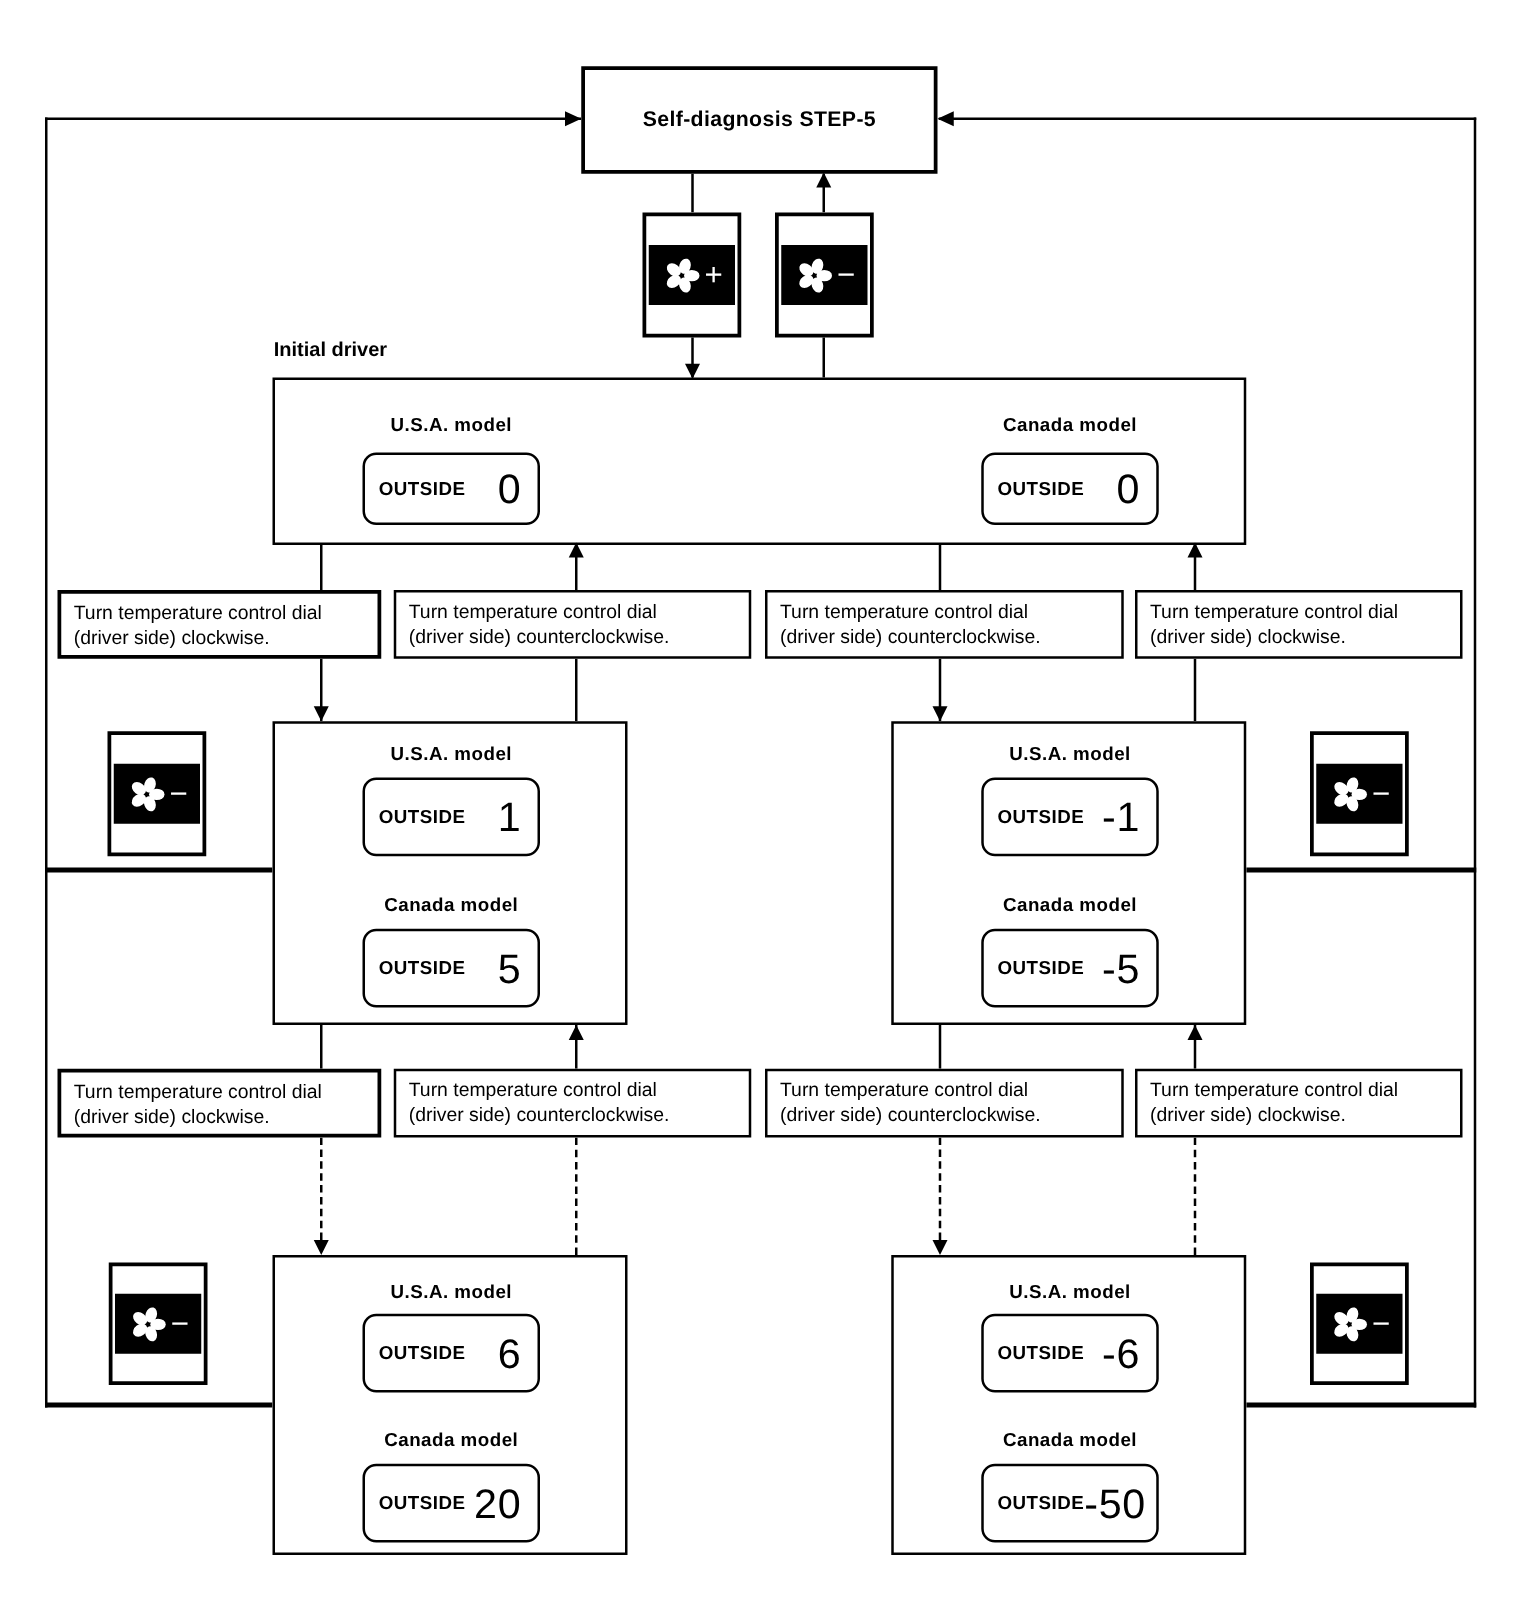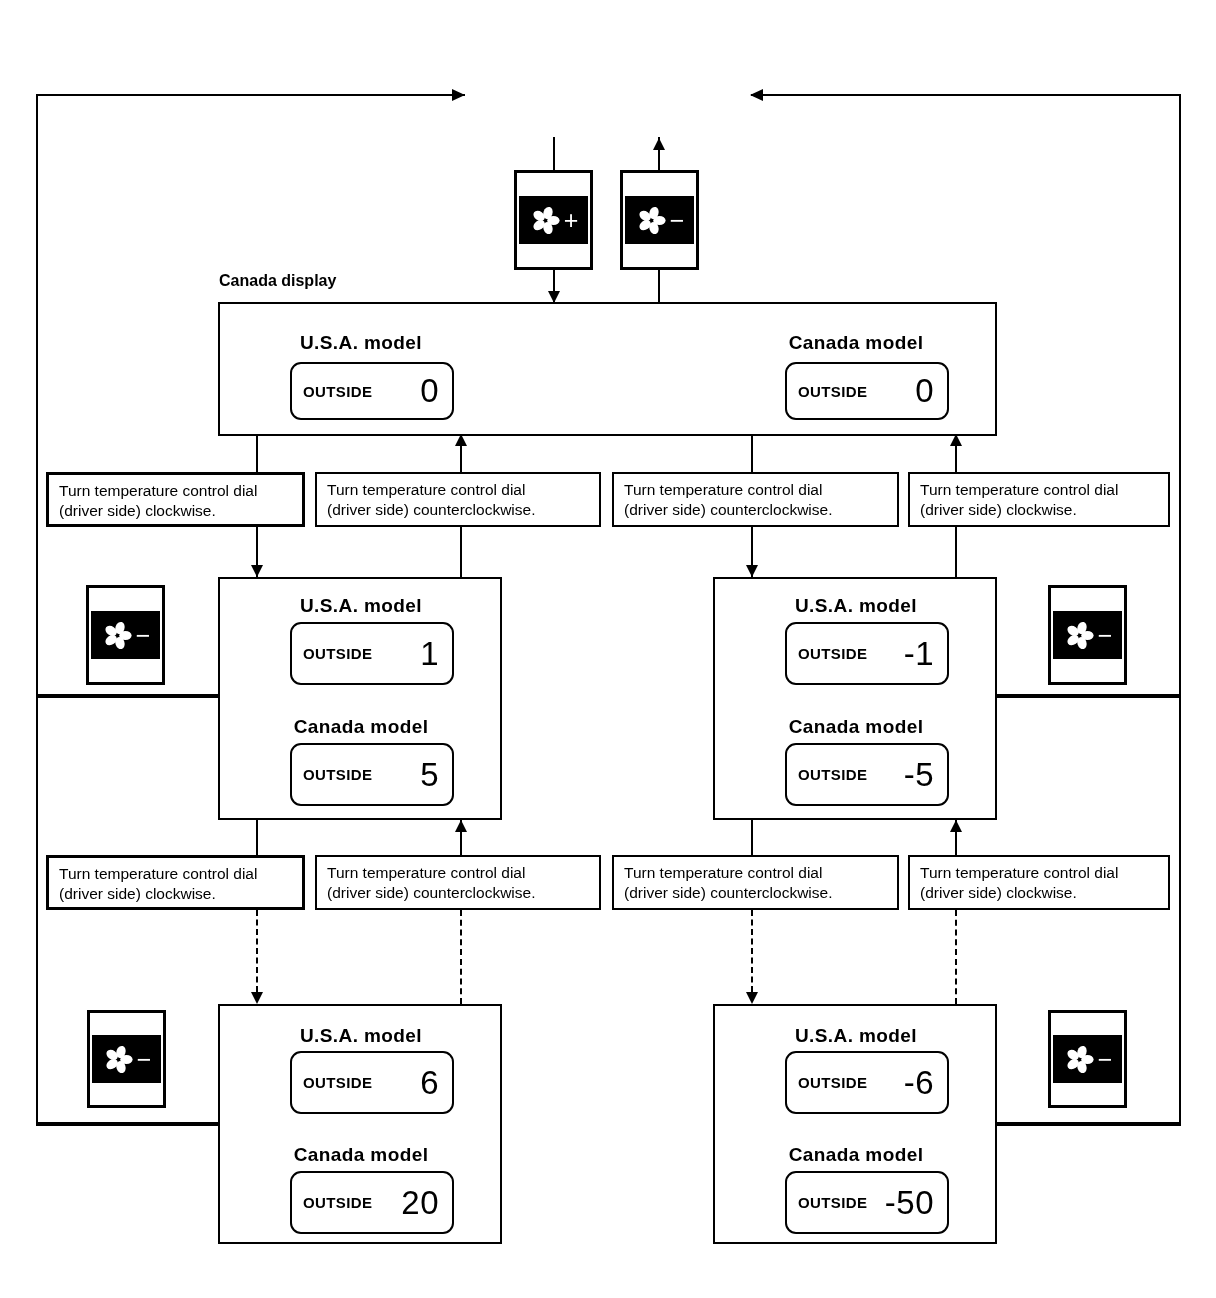--- a/index.html
+++ b/index.html
@@ -18,23 +18,23 @@
   .arr-lt{border-top:6px solid transparent;border-bottom:6px solid transparent;border-right:13px solid #000;}
   
   .topbox{
     position:absolute;left:465px;top:53px;width:285px;height:86px;z-index:2;
     border:3px solid #000;background:#fff;box-sizing:border-box;
     display:flex;align-items:center;justify-content:center;
     font-size:17px;font-weight:700;letter-spacing:.3px;
   }
   .caption{position:absolute;left:219px;top:272px;font-size:16px;font-weight:700;z-index:2;}
   .panel{position:absolute;border:2px solid #000;background:#fff;box-sizing:border-box;z-index:2;}
-  .mlabel{position:absolute;width:142px;text-align:center;font-size:19px;font-weight:700;letter-spacing:.4px;white-space:nowrap;}
+  .mlabel{position:absolute;width:142px;text-align:center;font-size:15px;font-weight:700;letter-spacing:.4px;white-space:nowrap;}
   .lcd{
-    position:absolute;width:164px;border:2px solid #000;border-radius:11px;background:#fff;
+    position:absolute;width:142px;border:2px solid #000;border-radius:11px;background:#fff;
     box-sizing:border-box;display:flex;align-items:center;justify-content:space-between;
     padding:0 13px 0 11px;
   }
   .lcd .tag{font-size:15px;font-weight:700;letter-spacing:.4px;}
   .lcd .val{font-size:33px;font-weight:400;letter-spacing:.5px;white-space:nowrap;}
   .instr{
     position:absolute;height:55px;border:2px solid #000;background:#fff;box-sizing:border-box;
     padding:6px 0 0 10px;font-size:15.5px;line-height:20px;z-index:2;
   }
   .instr.heavy{border-width:3px;}
@@ -91,20 +91,23 @@
   <div class="ln" style="left:955px;top:820px;width:2px;height:35px"></div>
   <div class="arr arr-up" style="left:950px;top:820px"></div>
 
   <div class="dln" style="left:256px;top:910px;height:82px"></div>
   <div class="arr arr-dn" style="left:251px;top:992px"></div>
   <div class="dln" style="left:460px;top:910px;height:94px"></div>
   <div class="dln" style="left:751px;top:910px;height:82px"></div>
   <div class="arr arr-dn" style="left:746px;top:992px"></div>
   <div class="dln" style="left:955px;top:910px;height:94px"></div>
 
+  <div class="topbox">
+    <span>Self-diagnosis STEP-5</span>
+  </div>
 
   <div class="fanbtn" style="left:514px;top:170px">
     <div class="fanface">
       <svg viewBox="0 0 48 48" width="33" height="33">
         <g fill="#ffffff">
           <ellipse cx="24" cy="12.5" rx="6.6" ry="9" transform="rotate(18 24 24)"></ellipse>
           <ellipse cx="24" cy="12.5" rx="6.6" ry="9" transform="rotate(90 24 24)"></ellipse>
           <ellipse cx="24" cy="12.5" rx="6.6" ry="9" transform="rotate(162 24 24)"></ellipse>
           <ellipse cx="24" cy="12.5" rx="6.6" ry="9" transform="rotate(234 24 24)"></ellipse>
           <ellipse cx="24" cy="12.5" rx="6.6" ry="9" transform="rotate(306 24 24)"></ellipse>
@@ -182,21 +185,21 @@
           <ellipse cx="24" cy="12.5" rx="6.6" ry="9" transform="rotate(90 24 24)"></ellipse>
           <ellipse cx="24" cy="12.5" rx="6.6" ry="9" transform="rotate(162 24 24)"></ellipse>
           <ellipse cx="24" cy="12.5" rx="6.6" ry="9" transform="rotate(234 24 24)"></ellipse>
           <ellipse cx="24" cy="12.5" rx="6.6" ry="9" transform="rotate(306 24 24)"></ellipse>
         </g>
       </svg>
       <span class="sign">−</span>
     </div>
   </div>
 
-  <div class="caption">Canada display</div>
+  <div class="caption">Initial driver</div>
 
   <div class="panel" style="left:218px;top:302px;width:779px;height:134px">
     <div class="mlabel" style="left:70px;top:28px">U.S.A. model</div>
     <div class="lcd" style="left:70px;top:58px;height:58px">
       <span class="tag">OUTSIDE</span>
       <span class="val">0</span>
     </div>
     <div class="mlabel" style="left:565px;top:28px">Canada model</div>
     <div class="lcd" style="left:565px;top:58px;height:58px">
       <span class="tag">OUTSIDE</span>

